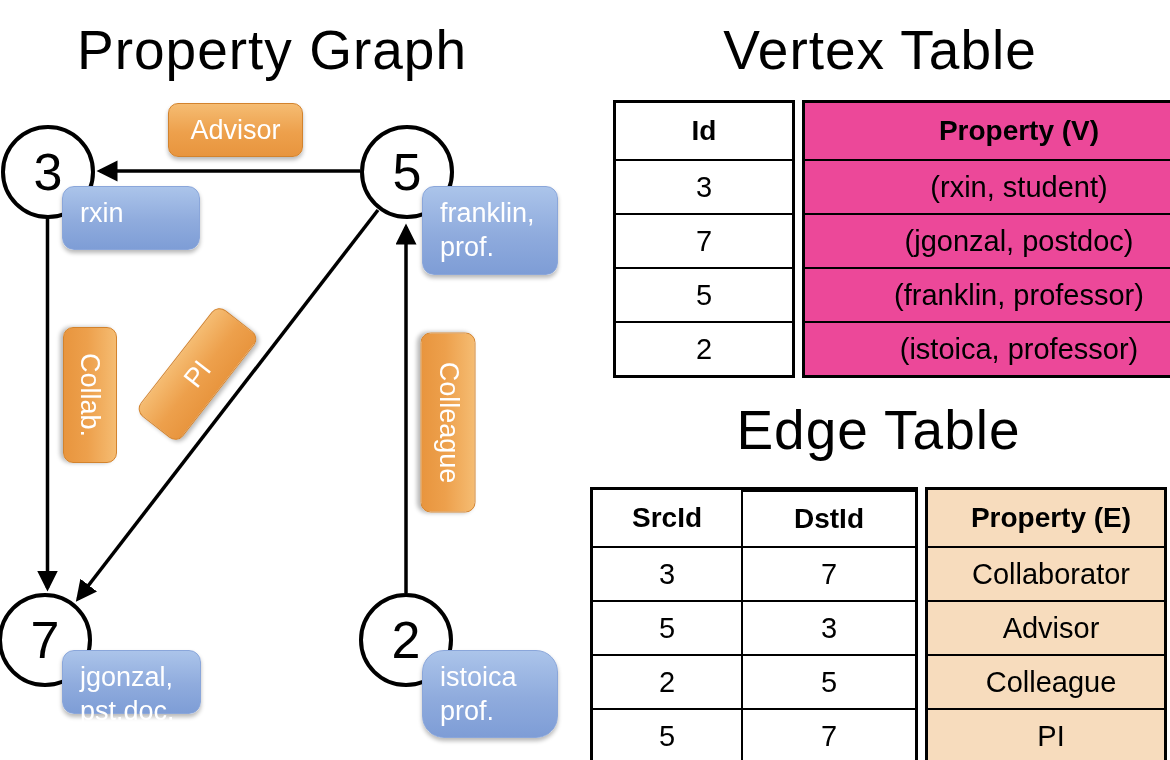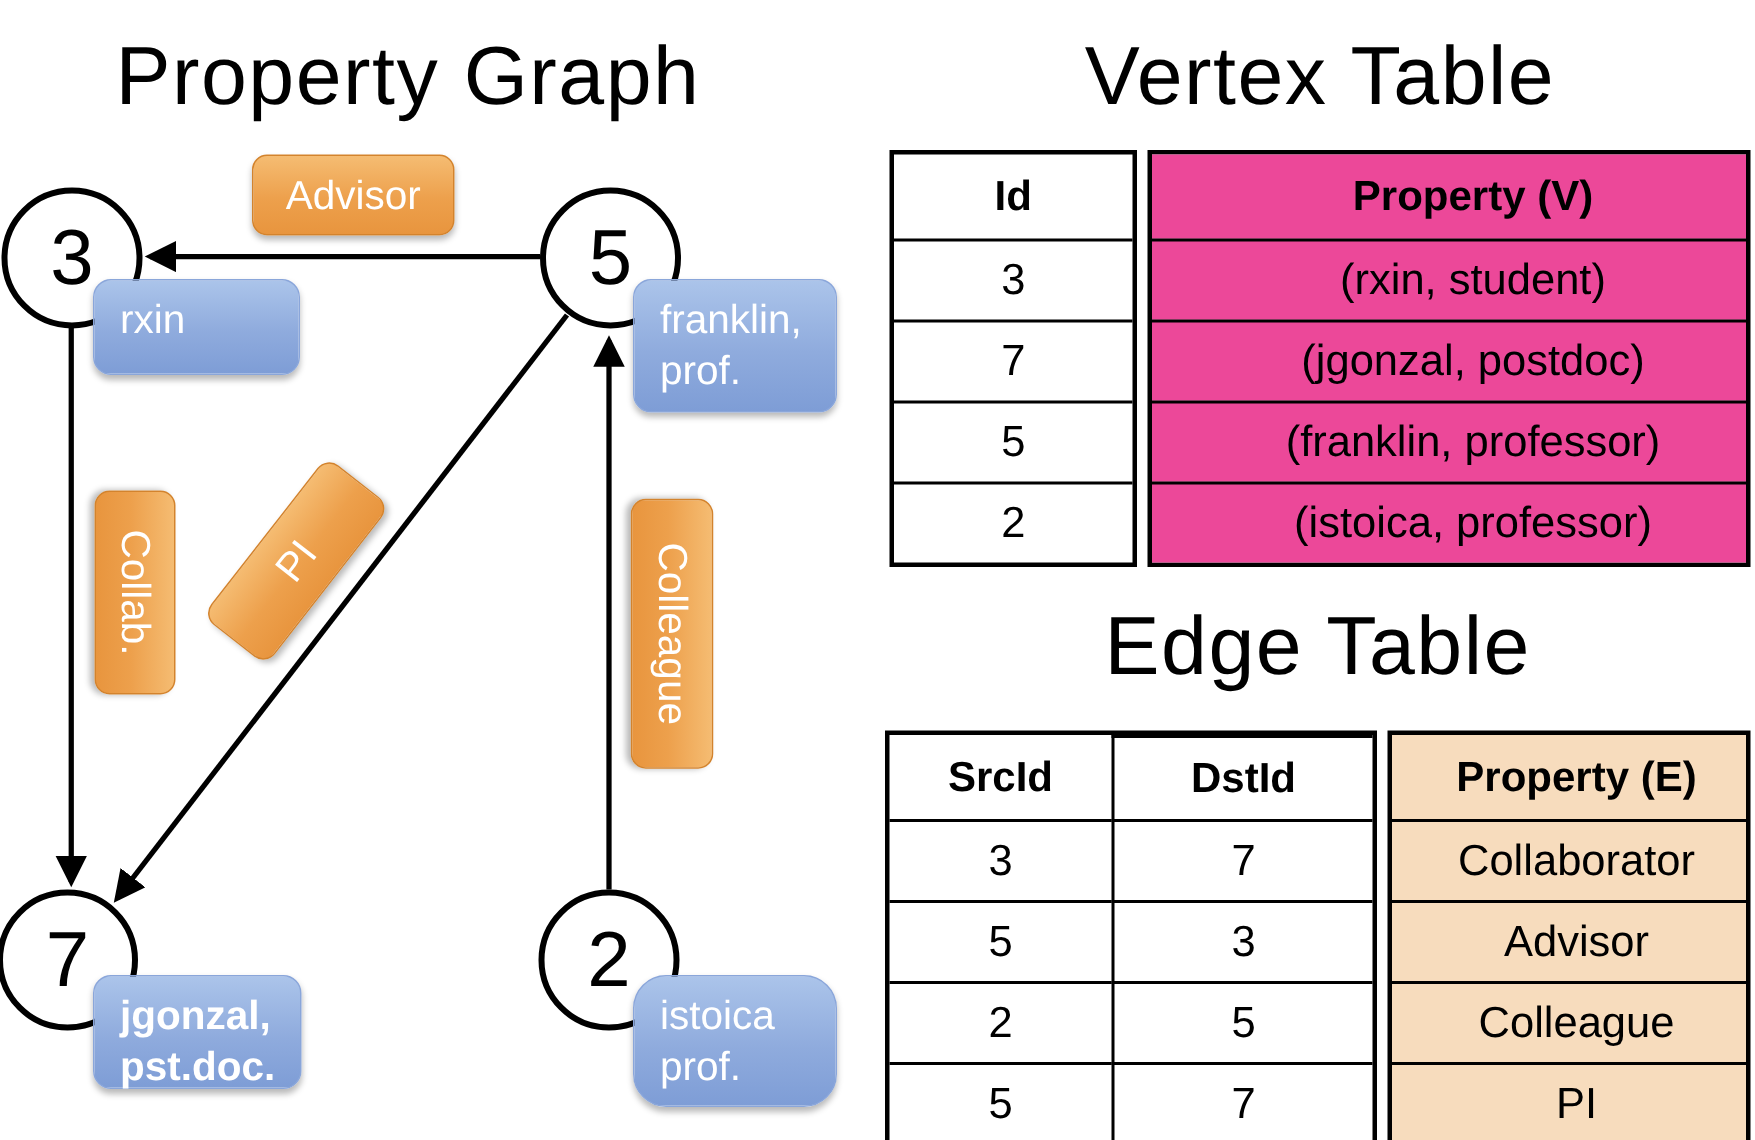--- a/index.html
+++ b/index.html
@@ -116,31 +116,31 @@
   <div class="elabel" style="left:130px; top:347px; width:135px; height:54px; transform:rotate(-52deg);">PI</div>
   <div class="elabel" style="left:358px; top:395px; width:180px; height:55px; transform:rotate(90deg);">Colleague</div>
 
   <div class="vcard" style="left:62px; top:186px; width:138px; height:64px;">
     <span>rxin</span>
   </div>
   <div class="vcard" style="left:422px; top:186px; width:136px; height:89px;">
     <span>franklin,</span>
     <span>prof.</span>
   </div>
-  <div class="vcard" style="left:62px; top:650px; width:139px; height:76px;font-weight:bold;">
+  <div class="vcard" style="left:62px; top:650px; width:139px; height:64px;">
     <span>jgonzal,</span>
     <span>pst.doc.</span>
   </div>
   <div class="vcard" style="left:422px; top:650px; width:136px; height:88px;border-radius:22px;">
     <span>istoica</span>
     <span>prof.</span>
   </div>
 
   <div class="tblwrap" style="left:593px; top:100px;">
-    <div class="tgroup" style="width:165px;">
+    <div class="tgroup" style="width:182px;margin-left:20px;">
       <div class="cell head">Id</div>
       <div class="cell">3</div>
       <div class="cell">7</div>
       <div class="cell">5</div>
       <div class="cell">2</div>
     </div>
     <div class="tgroup" style="width:402px;">
       <div class="cell head bluefill">Property (V)</div>
       <div class="cell bluefill">(rxin, student)</div>
       <div class="cell bluefill">(jgonzal, postdoc)</div>

